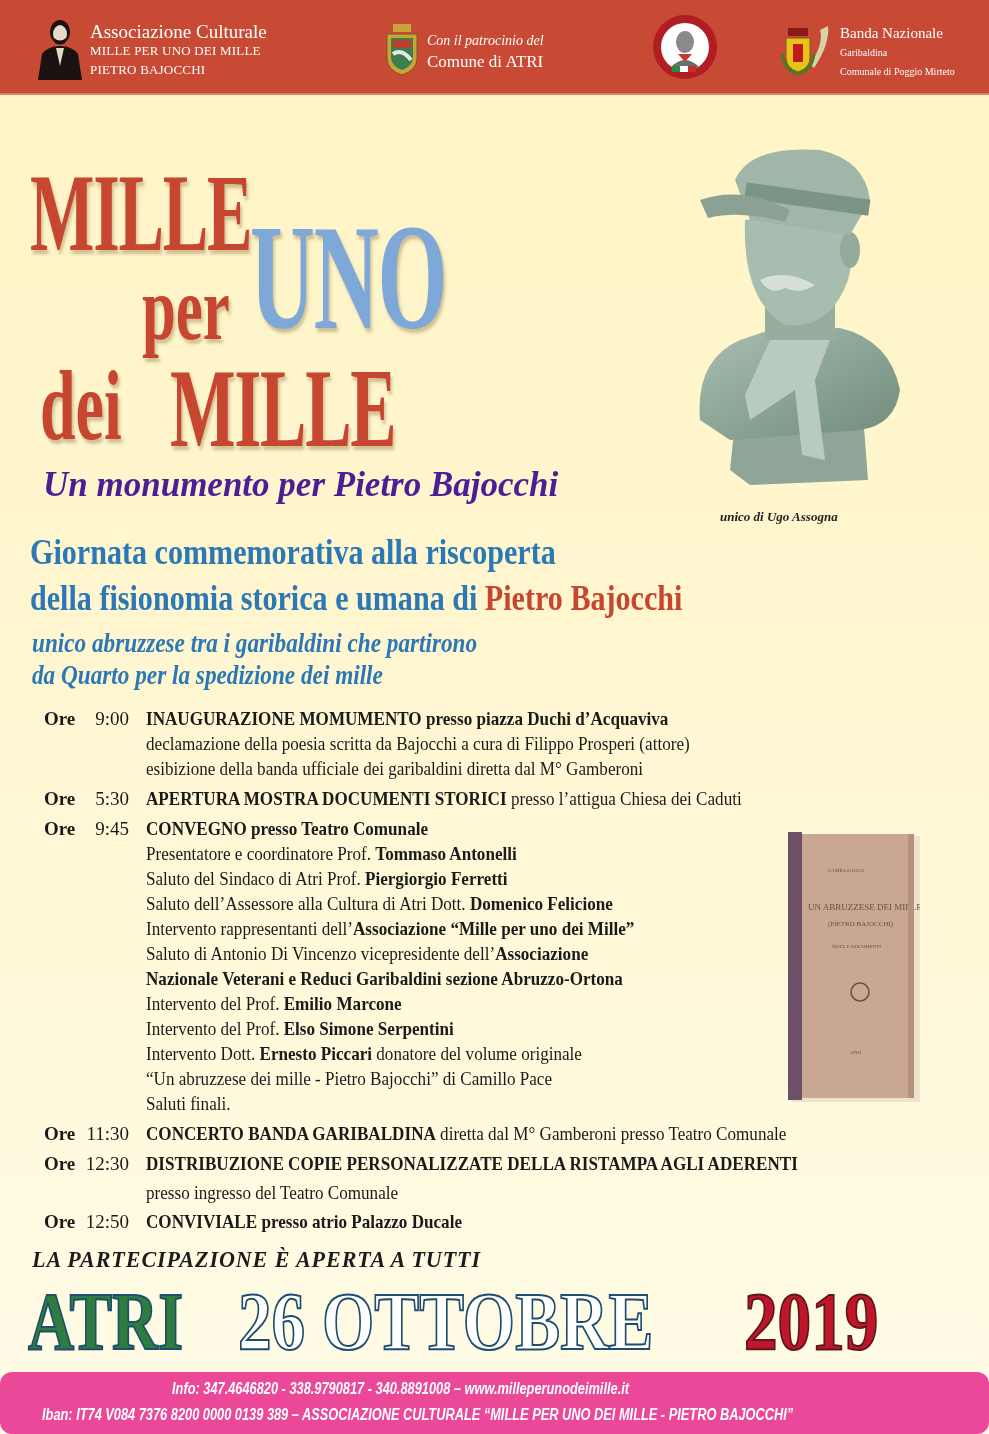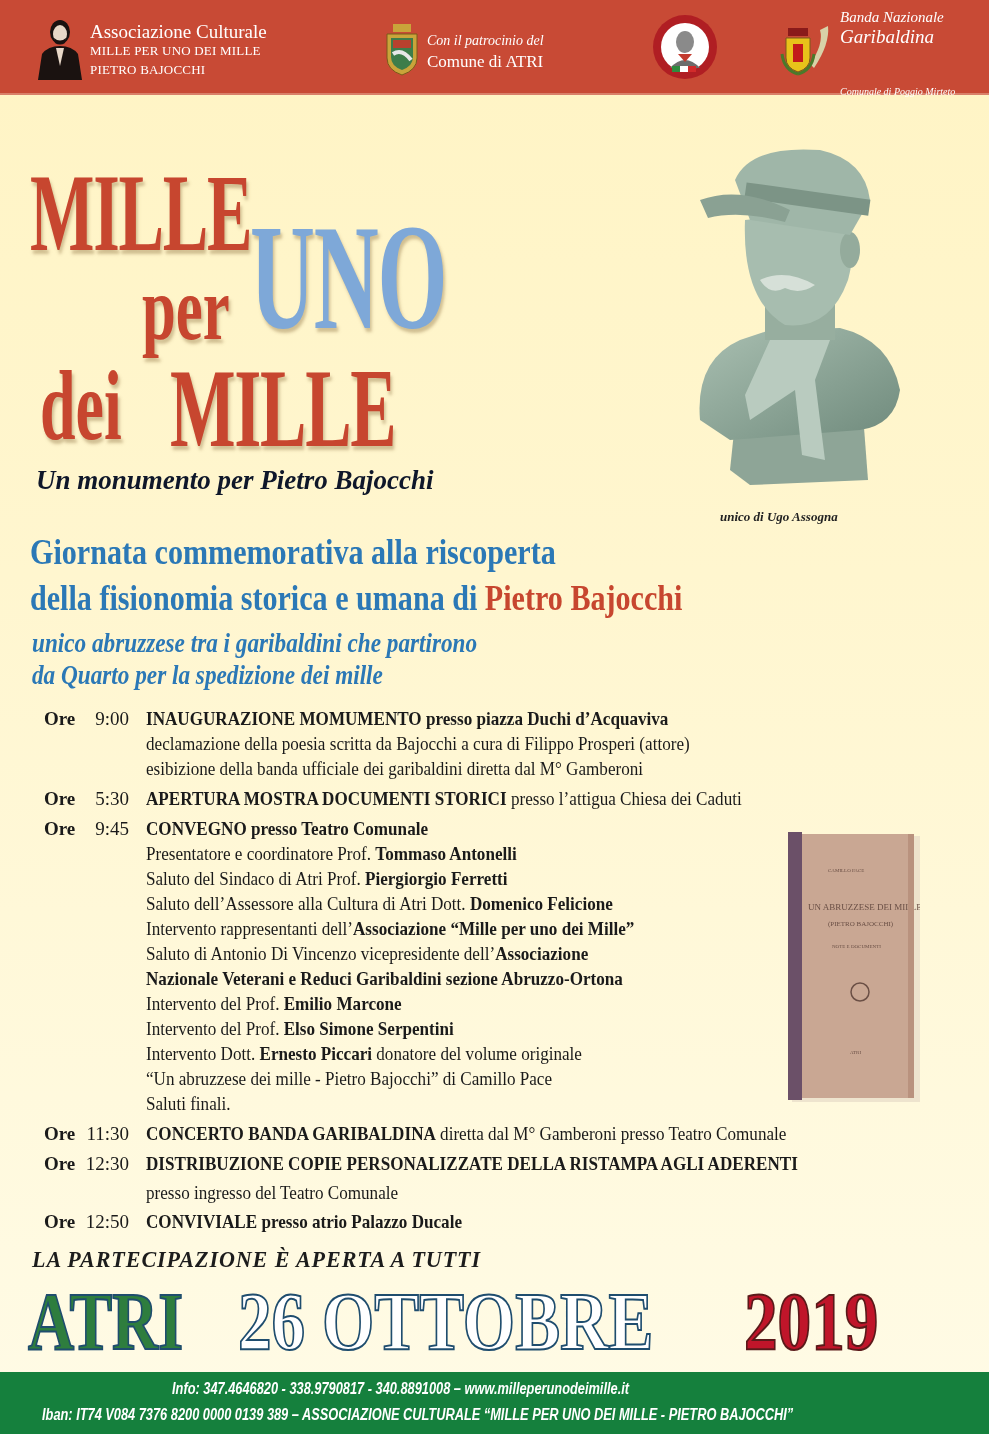--- a/index.html
+++ b/index.html
@@ -22,41 +22,41 @@
   .logo-assoc { left: 32px; top: 16px; width: 52px; height: 64px; }
   .assoc-text { left: 90px; top: 22px; line-height: 19px; }
   .assoc-text .l1 { font-size: 19px; display: block; }
   .assoc-text .l2 { font-size: 13px; display: block; letter-spacing: 0.2px; }
   .crest { left: 383px; top: 24px; width: 38px; height: 52px; }
   .patron-text { left: 427px; top: 30px; line-height: 21px; font-family: Liberation Serif, serif; }
   .patron-text .l1 { font-style: italic; font-size: 14px; display: block; }
   .patron-text .l2 { font-size: 17px; display: block; }
   .garibaldi-seal { left: 652px; top: 14px; width: 66px; height: 66px; }
   .banda-logo { left: 780px; top: 24px; width: 50px; height: 52px; }
-  .banda-text { left: 840px; top: 8px; line-height: 19px; font-style: italic; }
+  .banda-text { left: 840px; top: 24px; line-height: 19px; }
   .banda-text .l1 { font-size: 15px; display: block; }
-  .banda-text .l2 { font-size: 19px; display: block; }
-  .banda-text .l3 { font-size: 10px; display: block; margin-top: 36px; }
+  .banda-text .l2 { font-size: 10px; display: block; }
+  .banda-text .l3 { font-size: 10px; display: block; }
 
   
   .title-word {
     position: absolute;
     font-family: "Liberation Serif", "DejaVu Serif", serif;
     font-weight: bold;
     text-shadow: 3px 4px 4px rgba(120, 90, 40, 0.35);
     line-height: 1;
     transform-origin: left top;
   }
   .t-mille1 { left: 30px; top: 158px; font-size: 110px; color: #c7462f; transform: scaleX(0.62); letter-spacing: -2px; }
   .t-uno { left: 250px; top: 202px; font-size: 150px; color: #7ea8d8; transform: scaleX(0.6); letter-spacing: -2px; }
   .t-per { left: 142px; top: 262px; font-size: 92px; color: #c7462f; transform: scaleX(0.66); }
   .t-dei { left: 40px; top: 356px; font-size: 100px; color: #c7462f; transform: scaleX(0.64); }
   .t-mille2 { left: 170px; top: 352px; font-size: 112px; color: #c7462f; transform: scaleX(0.62); letter-spacing: -2px; }
 
-  .subtitle { left: 36px; top: 465px; font-size: 27px; font-style: italic; font-weight: bold; color: #0f172a; }
+  .subtitle { left: 43px; top: 465px; font-size: 35px; font-style: italic; font-weight: bold; color: #4c1d95; }
 
   
   .bust { left: 690px; top: 140px; width: 220px; height: 360px; }
   .bust-caption { left: 720px; top: 509px; font-size: 13px; font-style: italic; font-weight: bold; color: #222; }
 
   
   .headline {
     position: absolute; left: 30px;
     font-weight: bold; color: #2b78b6;
     transform-origin: left top; transform: scaleX(0.86);
@@ -97,23 +97,23 @@
     font-weight: bold; font-size: 82px; line-height: 80px;
     transform-origin: left top;
   }
   .d-atri { color: #2e7d3e; -webkit-text-stroke: 2px #1f4d6e; position: absolute; left: 0; top: 0; transform: scaleX(0.78); }
   .d-date { color: #ffffff; -webkit-text-stroke: 2px #1f4d6e; position: absolute; left: 210px; top: 0; transform: scaleX(0.82); }
   .d-year { color: #c0152a; -webkit-text-stroke: 2px #5a1a1a; position: absolute; left: 716px; top: 0; transform: scaleX(0.82); }
 
   
   .footer {
     position: absolute; left: 0; top: 1372px; width: 989px; height: 62px;
-    background: #15803d; color: #fff;
+    background: #ec4899; color: #fff;
     font-family: "Liberation Sans", "DejaVu Sans", sans-serif;
-    font-style: italic; font-weight: bold;
+    font-style: italic; font-weight: bold; border-radius: 12px;
   }
   .f-line { position: absolute; white-space: nowrap; font-size: 16px; transform-origin: left top; transform: scaleX(0.8); }
   .f1 { left: 172px; top: 8px; }
   .f2 { left: 42px; top: 34px; }
 </style>
 </head>
 <body>
 
 <div class="header">
   <svg class="abs logo-assoc" viewBox="0 0 52 64">

